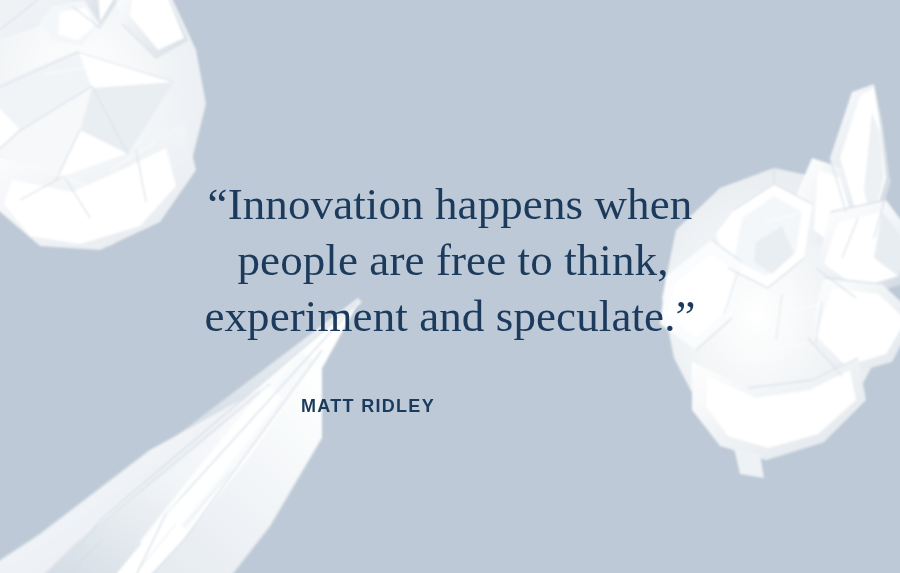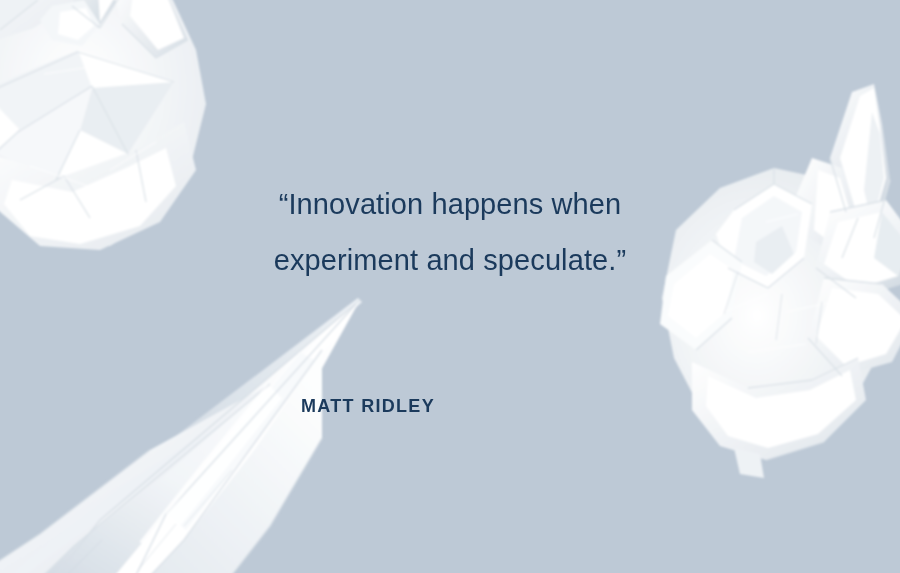--- a/index.html
+++ b/index.html
@@ -30,22 +30,22 @@
 
   
   .quote-block {
     position: absolute;
     left: 0;
     top: 176px;
     width: 900px;
     text-align: center;
   }
   .quote-line {
-    font-family: Liberation Sans, sans-serif;
-    font-size: 29px;
+    font-family: Liberation Serif, serif;
+    font-size: 45px;
     line-height: 56px;
     color: #1b3a5c;
     letter-spacing: 0.1px;
     white-space: pre;
   }
   .quote-line.l1 { text-indent: 0px; }
   .quote-line.l2 { text-indent: 6px; }
   .quote-line.l3 { text-indent: 0px; }
 
   .attribution {
@@ -284,18 +284,19 @@
           <path d="M206,236 L168,282"></path>
           <path d="M132,252 L96,288"></path>
         </g>
       </g>
     </svg>
 
   </div>
 
   <div class="quote-block">
     <div class="quote-line l1">“Innovation happens when</div>
+    <div class="quote-line l2">people are free to think,</div>
     <div class="quote-line l3">experiment and speculate.”</div>
   </div>
 
   <div class="attribution">MATT RIDLEY</div>
 
 </div>
 
 </body></html>

